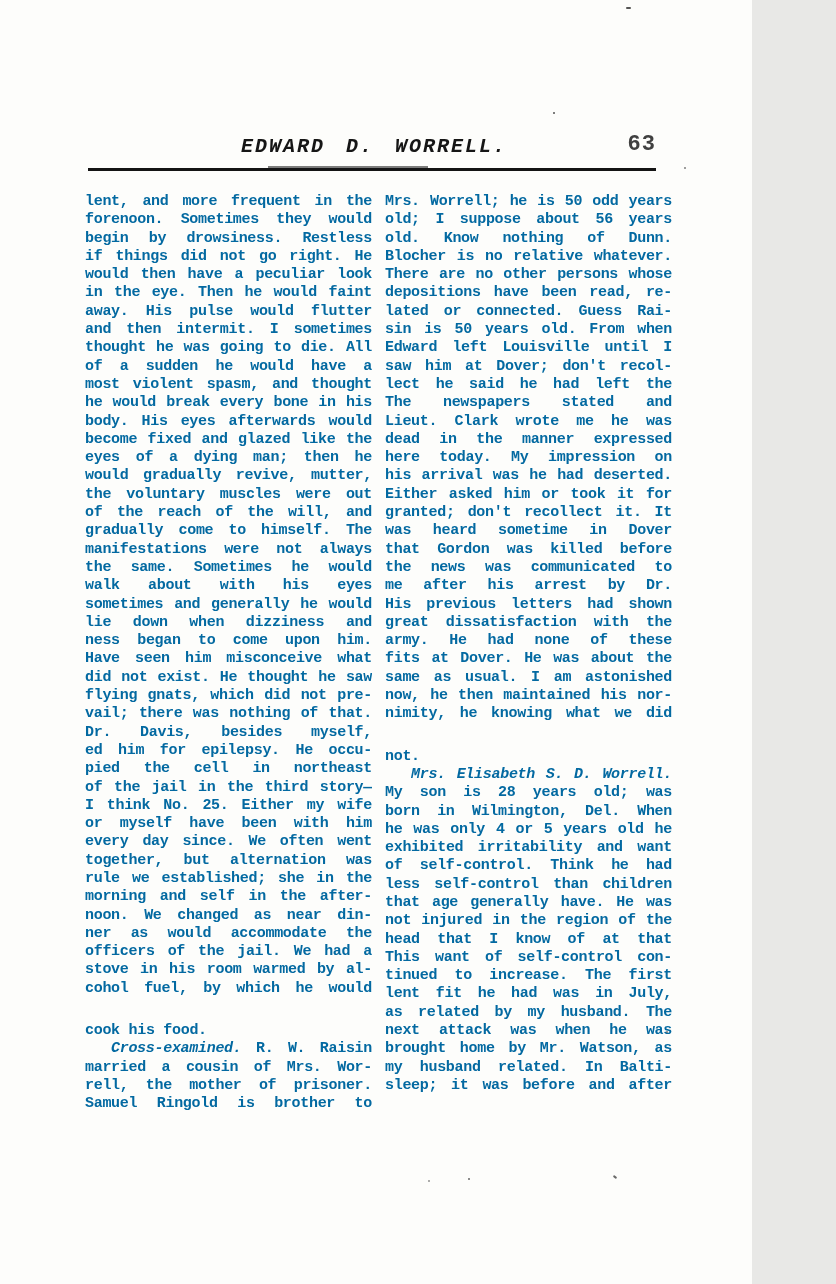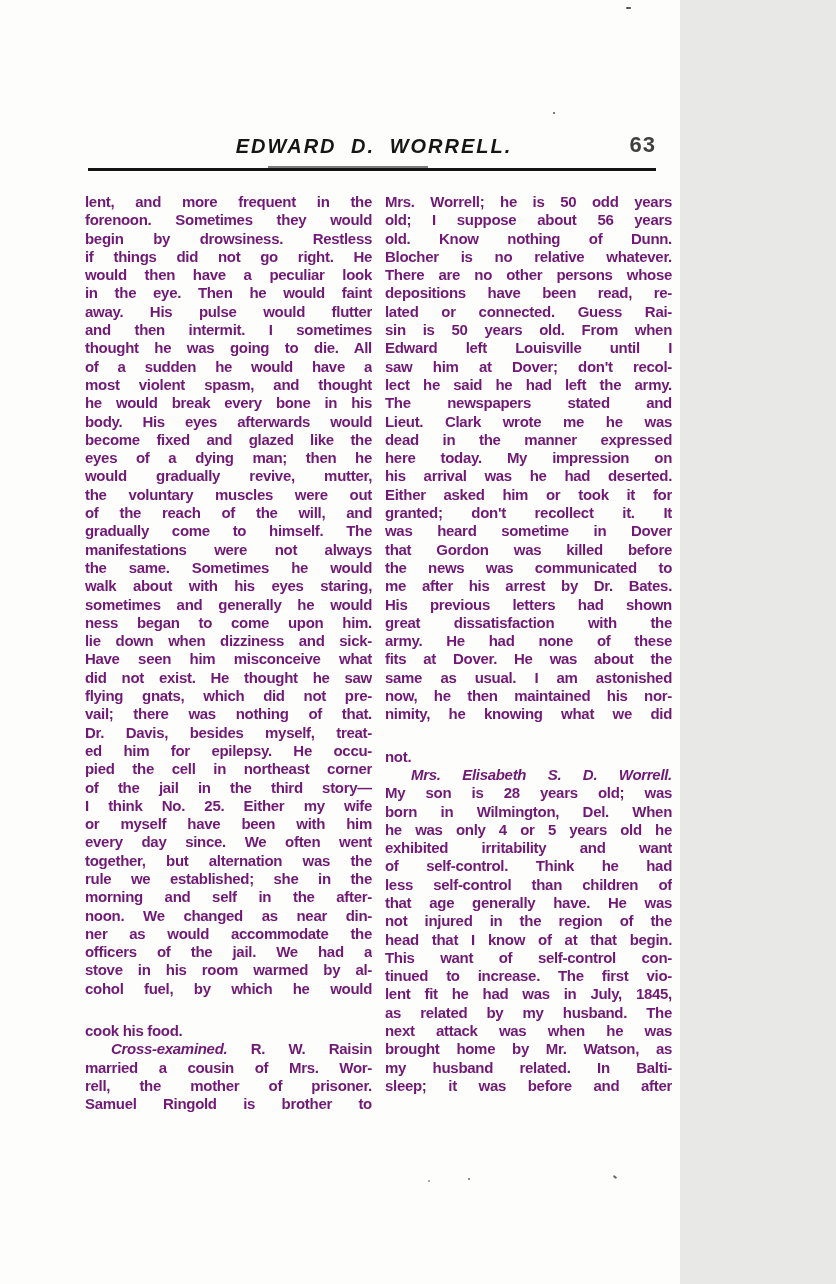--- a/index.html
+++ b/index.html
@@ -1,21 +1,21 @@
 <!DOCTYPE html>
 <html><head>
 <meta charset="utf-8">
 <style>
   html,body{margin:0;padding:0;background:#e8e8e6;}
   #page{
     position:relative;
-    width:680px;height:1284px;
+    width:752px;height:1284px;
     background:#fdfdfb;
     overflow:hidden;
-    font-family:Liberation Sans, sans-serif;
+    font-family:Liberation Mono, monospace;
     color:#1b1b1b;
   }
   
   #running-head{
     position:absolute;top:135px;left:88px;width:572px;
     text-align:center;
     font-style:italic;font-weight:bold;
     font-size:20px;letter-spacing:2px;word-spacing:7px;
     color:#161616;
   }
@@ -31,21 +31,21 @@
   }
   #head-rule:after{
     content:"";position:absolute;left:180px;top:-2px;width:160px;height:2px;
     background:#141414;opacity:.55;
   }
   
   .column{
     position:absolute;top:193px;width:287px;
     font-size:15px;font-weight:bold;
     letter-spacing:-0.3px;
-    color:#701a75;
+    color:#0369a1;
   }
   #column-left{left:85px;}
   #column-right{left:385px;}
   .line{
     height:18.3px;line-height:18.3px;
     overflow:hidden;
     text-align:justify;
     -moz-text-align-last:justify;
     text-align-last:justify;
     white-space:nowrap; 
@@ -98,22 +98,22 @@
       <div class="line">become fixed and glazed like the</div>
       <div class="line">eyes of a dying man; then he</div>
       <div class="line">would gradually revive, mutter,</div>
       <div class="line">the voluntary muscles were out</div>
       <div class="line">of the reach of the will, and</div>
       <div class="line">gradually come to himself. The</div>
       <div class="line">manifestations were not always</div>
       <div class="line">the same. Sometimes he would</div>
       <div class="line">walk about with his eyes staring,</div>
       <div class="line">sometimes and generally he would</div>
+      <div class="line">lie down when dizziness and sick-</div>
       <div class="line">ness began to come upon him.</div>
-      <div class="line">lie down when dizziness and sick-</div>
       <div class="line">Have seen him misconceive what</div>
       <div class="line">did not exist. He thought he saw</div>
       <div class="line">flying gnats, which did not pre-</div>
       <div class="line">vail; there was nothing of that.</div>
       <div class="line">Dr. Davis, besides myself, treat-</div>
       <div class="line">ed him for epilepsy. He occu-</div>
       <div class="line">pied the cell in northeast corner</div>
       <div class="line">of the jail in the third story—</div>
       <div class="line">I think No. 25. Either my wife</div>
       <div class="line">or myself have been with him</div>

